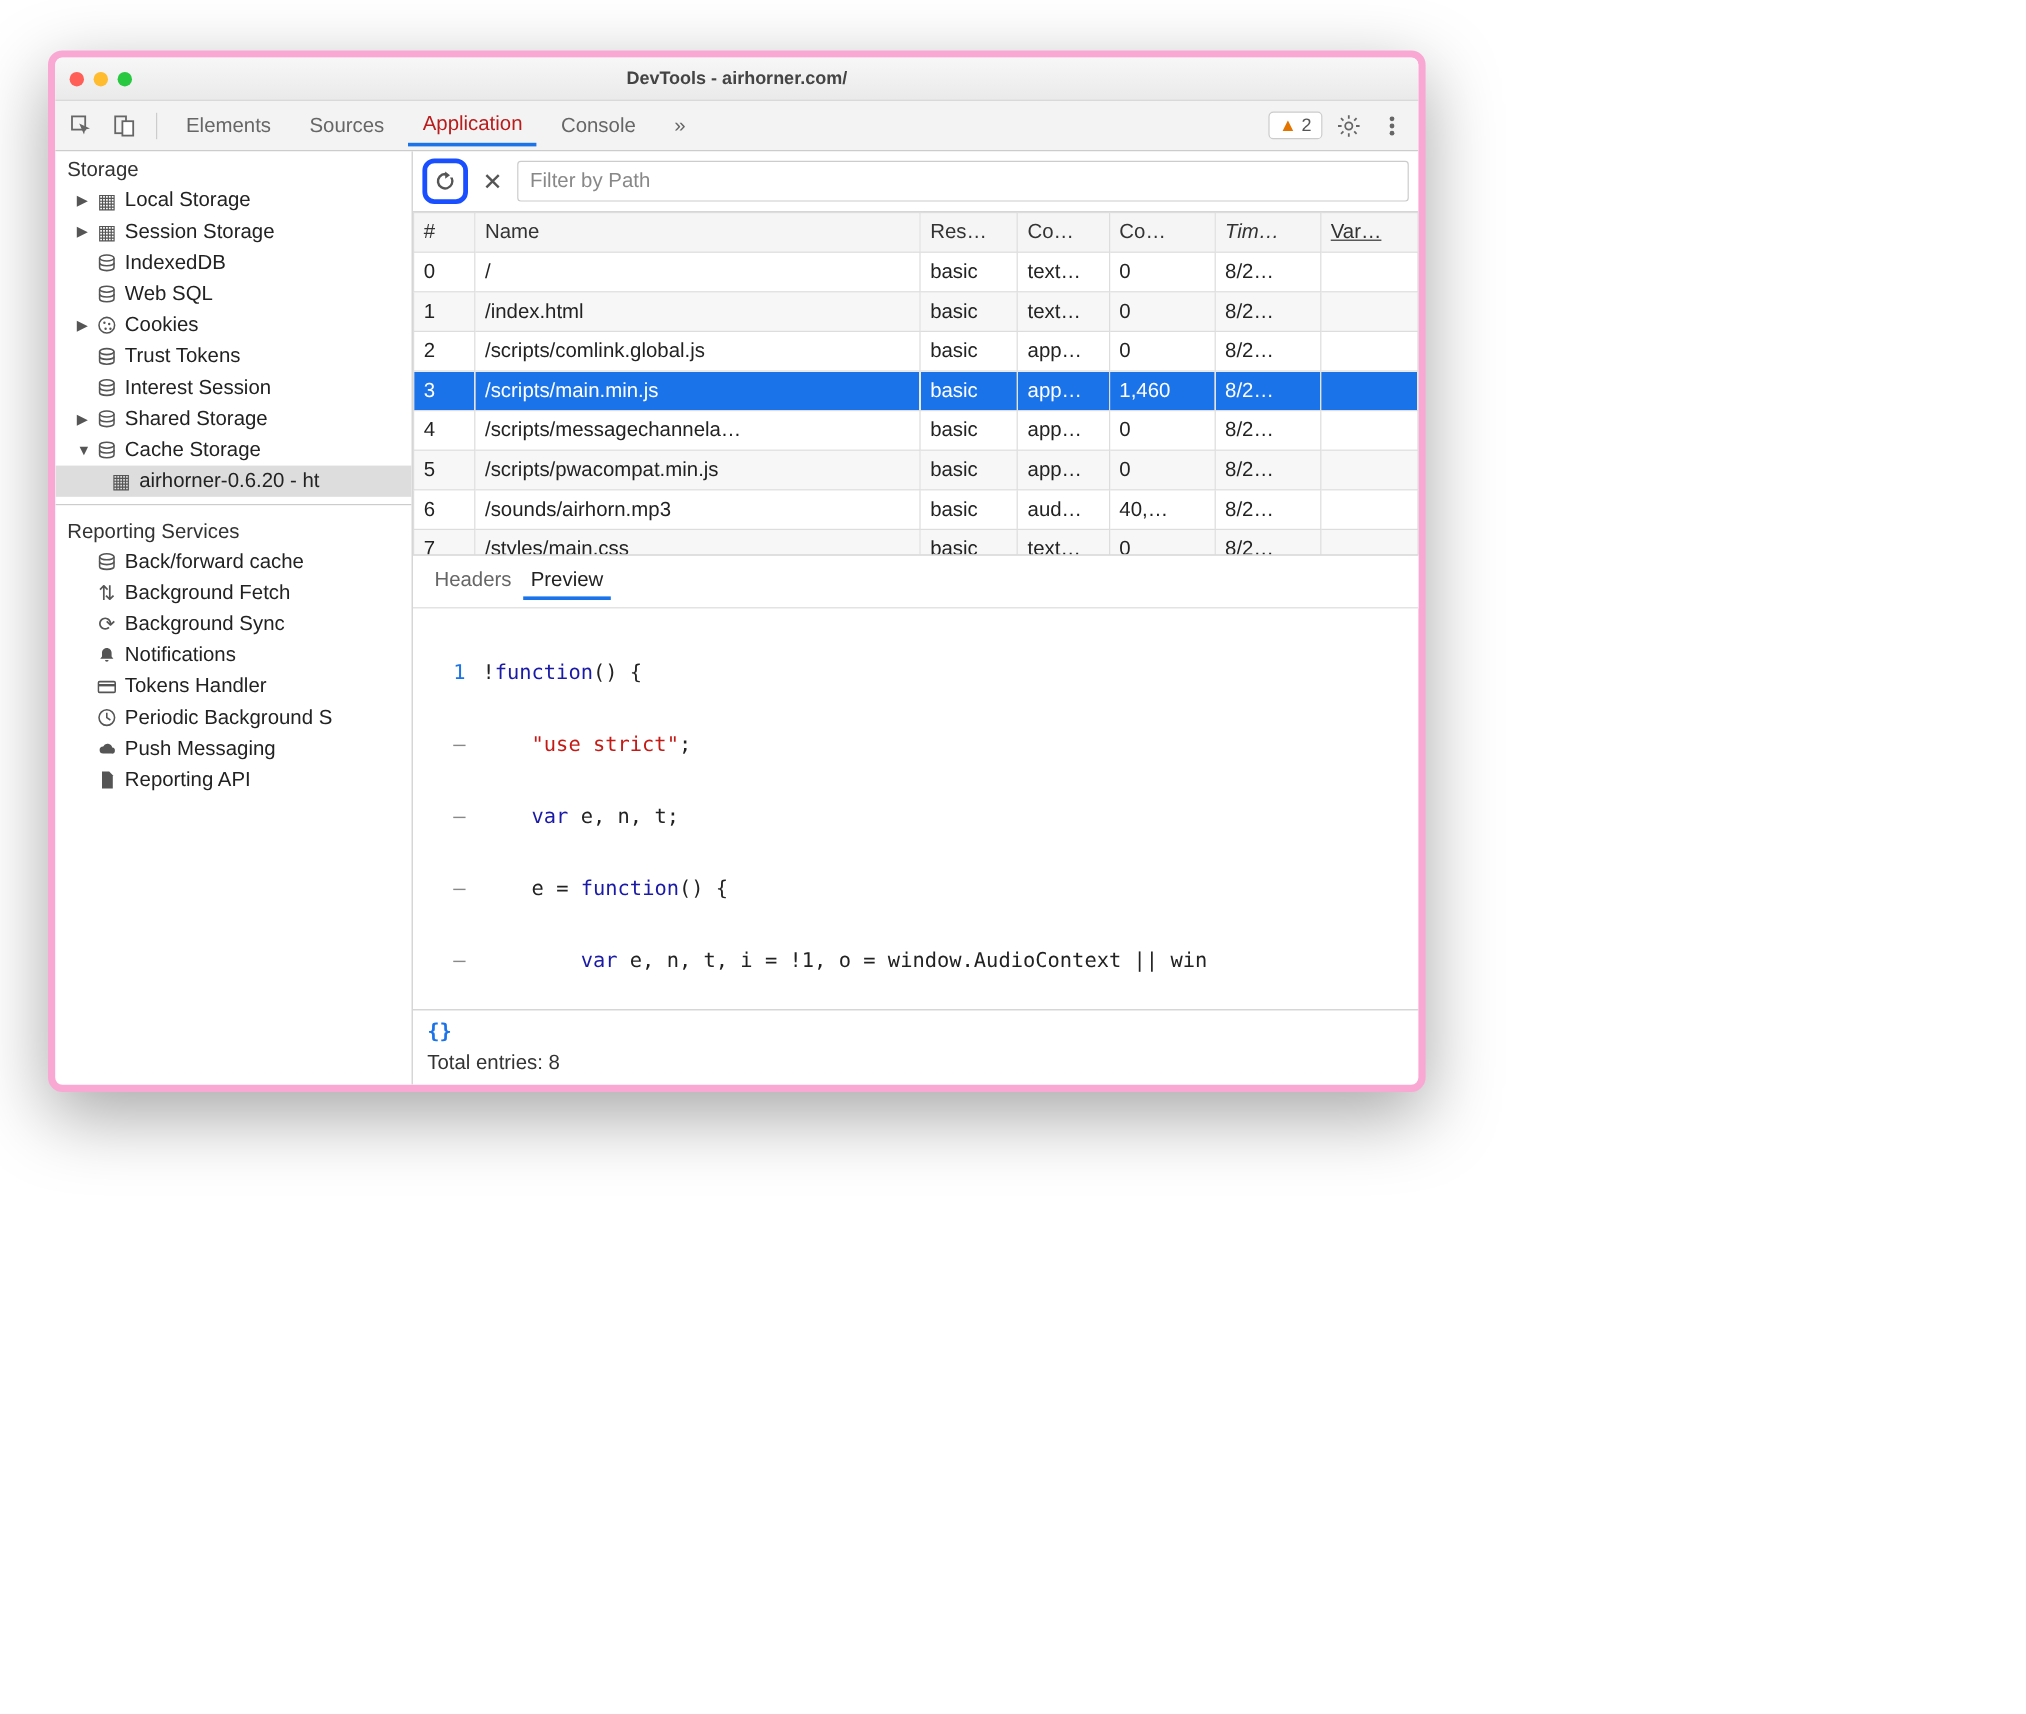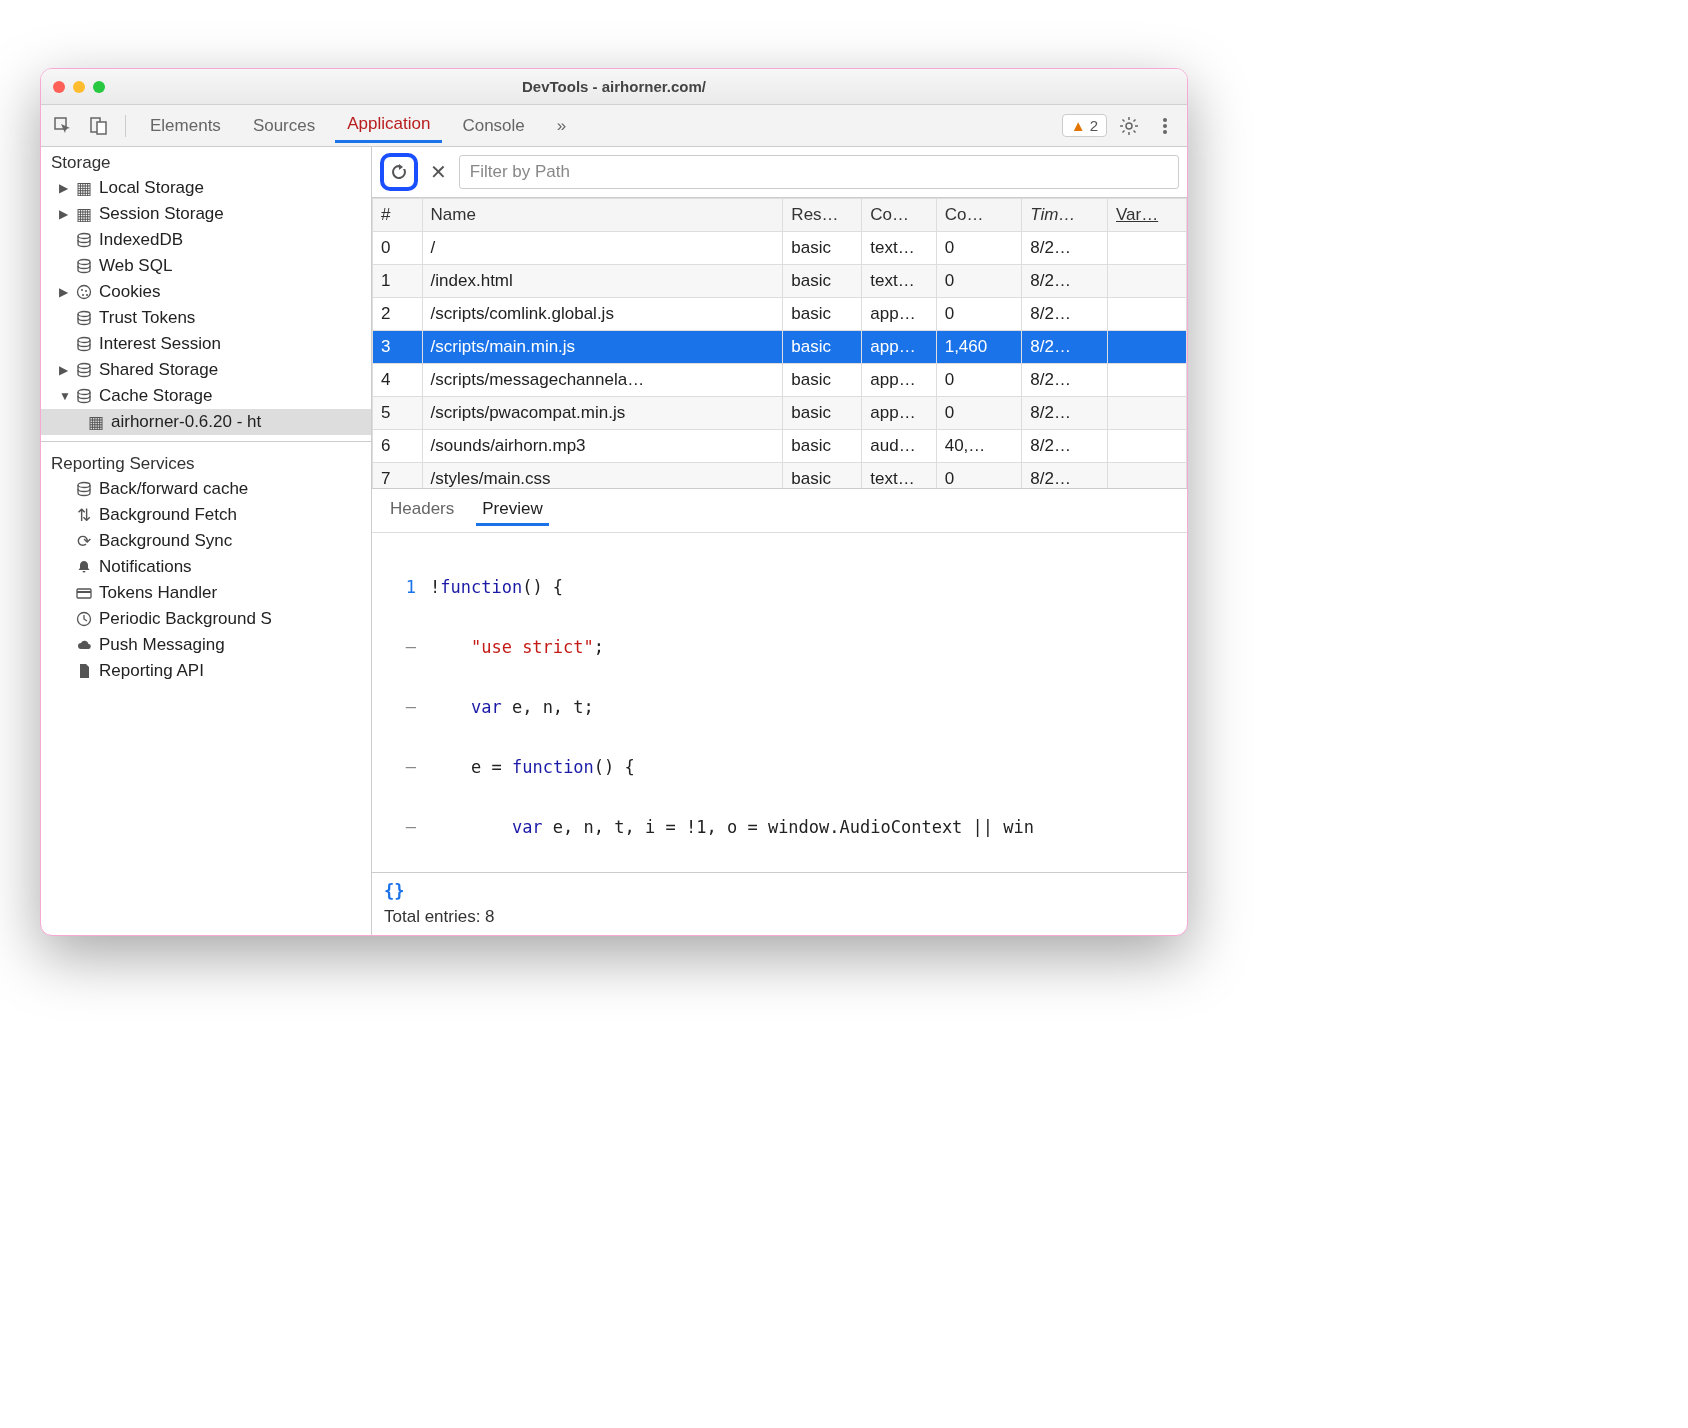--- a/index.html
+++ b/index.html
@@ -6,28 +6,28 @@
   body {
     font-family: -apple-system, "Helvetica Neue", Arial, sans-serif;
     background: #fff;
     width: 1688px;
     height: 1428px;
     position: relative;
   }
   .window {
     position: absolute;
     left: 40px;
-    top: 68px;
+    top: 42px;
     width: 1148px;
     height: 868px;
     border-radius: 12px;
     box-shadow: 0 20px 60px rgba(0,0,0,0.35);
     background: #fff;
     overflow: hidden;
-    border: 1px solid #f9a8d4;
+    border: 6px solid #f9a8d4;
     display: flex;
     flex-direction: column;
   }
   .titlebar {
     height: 36px;
     background: linear-gradient(#f7f7f7,#eaeaea);
     border-bottom: 1px solid #d0d0d0;
     display: flex;
     align-items: center;
     padding: 0 12px;
@@ -52,21 +52,21 @@
   .tab { padding:6px 12px; color:#666; cursor:default;}
   .tab.active { color:#b91c1c; border-bottom:3px solid #1a73e8; font-weight:500;}
   .toolbar .spacer{flex:1;}
   .warn-badge{
     border:1px solid #ccc; border-radius:4px; padding:2px 8px; font-size:15px;
     display:flex;align-items:center;gap:4px; background:#fff;
   }
   .warn-tri{color:#e37400;}
   .body { flex:1; display:flex; overflow:hidden;}
   .sidebar {
-    width:331px; border-right:1px solid #ccc; overflow:hidden;
+    width:298px; border-right:1px solid #ccc; overflow:hidden;
     font-size:17px; color:#222;
   }
   .side-section { padding:6px 0 2px 10px; font-size:17px; color:#333;}
   .tree-item {
     display:flex; align-items:center; gap:6px; padding:3px 6px 3px 18px;
     white-space:nowrap; overflow:hidden; text-overflow:ellipsis;
   }
   .tree-item.child { padding-left:46px;}
   .tree-item.selected { background:#ddd;}
   .caret { width:10px; display:inline-block; color:#555; font-size:12px;}
@@ -96,21 +96,21 @@
     white-space:nowrap; overflow:hidden; text-overflow:ellipsis;
   }
   table.cache th{background:#f5f5f5;font-weight:500;color:#333;}
   table.cache tr:nth-child(even) td{background:#f7f7f7;}
   table.cache tr.sel td{background:#1a73e8;color:#fff;}
   .col-idx{width:44px;} .col-name{width:320px;} .col-res{width:70px;}
   .col-ct{width:66px;} .col-cl{width:76px;text-align:right;} .col-tc{width:76px;font-style:italic;} .col-var{width:70px;text-decoration:underline;}
   .num{text-align:right;}
   .spacer-flex{flex:1;}
   .detail-tabs{
-    display:flex;gap:16px;padding:6px 12px;border-top:1px solid #ccc;
+    display:flex;gap:4px;padding:6px 12px;border-top:1px solid #ccc;
     border-bottom:1px solid #ddd;background:#fff;font-size:17px;
   }
   .detail-tab{color:#666;padding:4px 6px;}
   .detail-tab.active{color:#222;border-bottom:3px solid #1a73e8;font-weight:500;}
   .code{
     font-family: Menlo, Consolas, monospace; font-size:17px; padding:4px 0;
     overflow:hidden;white-space:pre;
   }
   .code-row{display:flex;}
   .gutter{width:58px;text-align:right;color:#1a73e8;padding-right:14px;user-select:none;}

